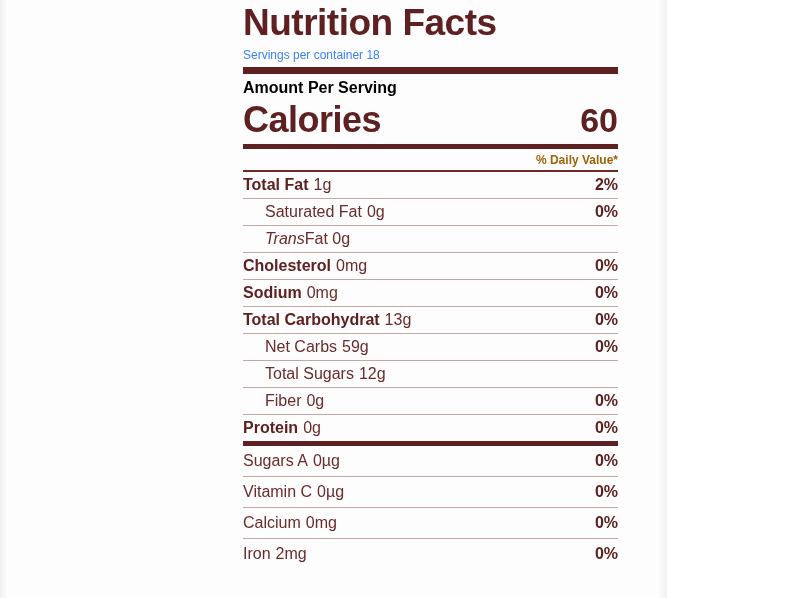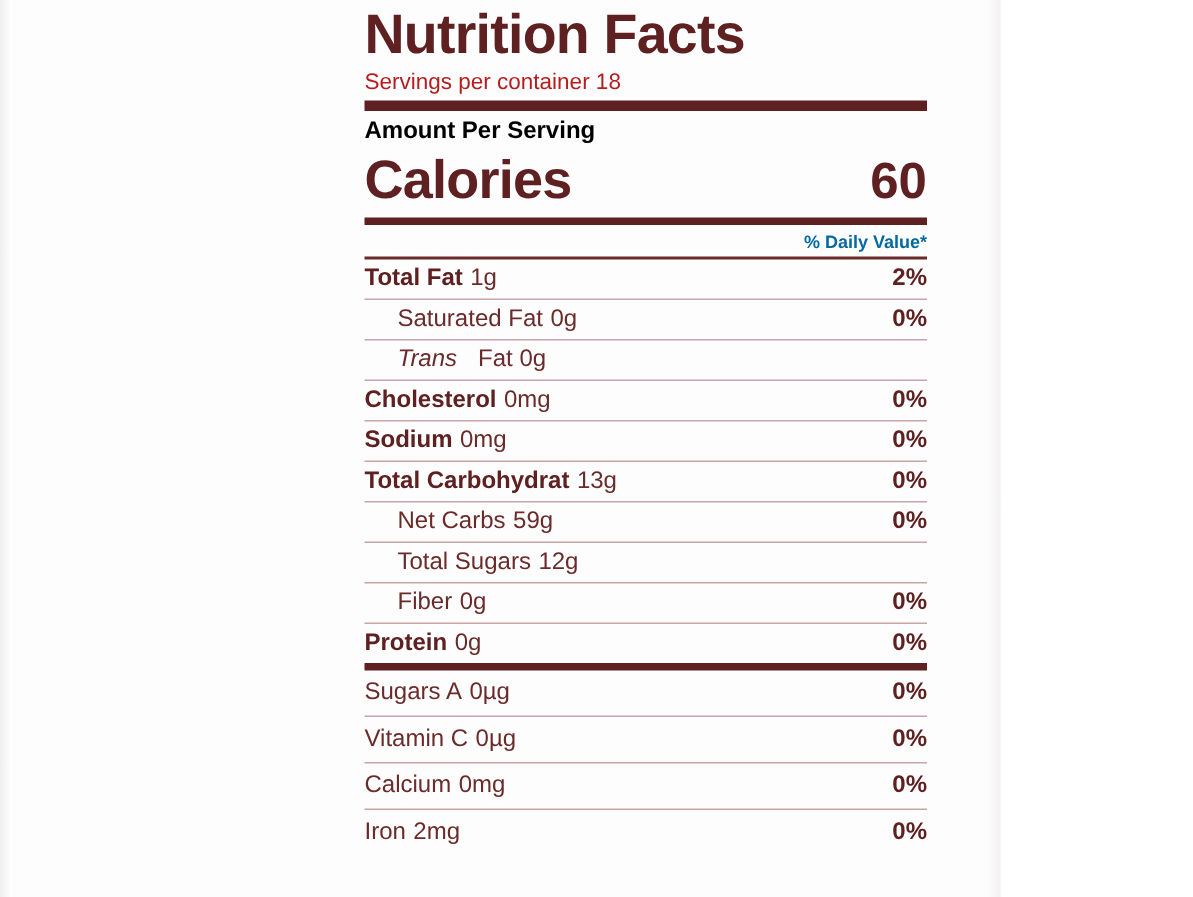--- a/index.html
+++ b/index.html
@@ -53,24 +53,24 @@
     font-weight: bold;
     letter-spacing: -0.5px;
     line-height: 42px;
     margin: 0;
     padding-top: 2px;
     color: #5e2020;
     font-family: "Liberation Sans", sans-serif;
   }
 
   .servings {
-    font-size: 15px;
+    font-size: 12px;
     line-height: 20px;
     margin-top: 1px;
-    color: #b91c1c;
+    color: #3b82f6;
   }
 
   .row {
     display: flex;
     align-items: baseline;
     justify-content: space-between;
     font-size: 16px;
     line-height: 20px;
     padding: 3px 0 3px 0;
     color: #6b2b2b;
@@ -125,21 +125,21 @@
     line-height: 40px;
     color: #5e2020;
   }
 
   .dv-header {
     text-align: right;
     font-size: 12px;
     font-weight: bold;
     line-height: 16px;
     padding: 3px 0 2px 0;
-    color: #0369a1;
+    color: #a16207;
   }
 
   .indent1 { padding-left: 22px; }
   .vitamins .row { padding: 5px 0 5px 0; }
 </style>
 </head>
 <body>
 
 <div class="page">
   <div class="label">
@@ -172,21 +172,21 @@
         </div>
         <div class="rule-hair"></div>
         <div class="row indent1">
           <span class="left">Saturated Fat</span>
           <span class="mid" style="margin-left: 5px; margin-right: auto; padding-right: 0px;">0g</span>
           <span class="right b">0%</span>
         </div>
         <div class="rule-hair"></div>
         <div class="row indent1">
           <span class="left it">Trans</span>
-          <span class="mid" style="margin-left: 14px; margin-right: auto; padding-right: 0px; text-align: center;">Fat 0g</span>
+          <span class="mid" style="margin-left: 0; margin-right: auto; padding-right: 0px; text-align: center;">Fat 0g</span>
           <span class="right b"></span>
         </div>
         <div class="rule-hair"></div>
         <div class="row">
           <span class="left b">Cholesterol</span>
           <span class="mid" style="margin-left: 5px; margin-right: auto; padding-right: 0px;">0mg</span>
           <span class="right b">0%</span>
         </div>
         <div class="rule-hair"></div>
         <div class="row">

